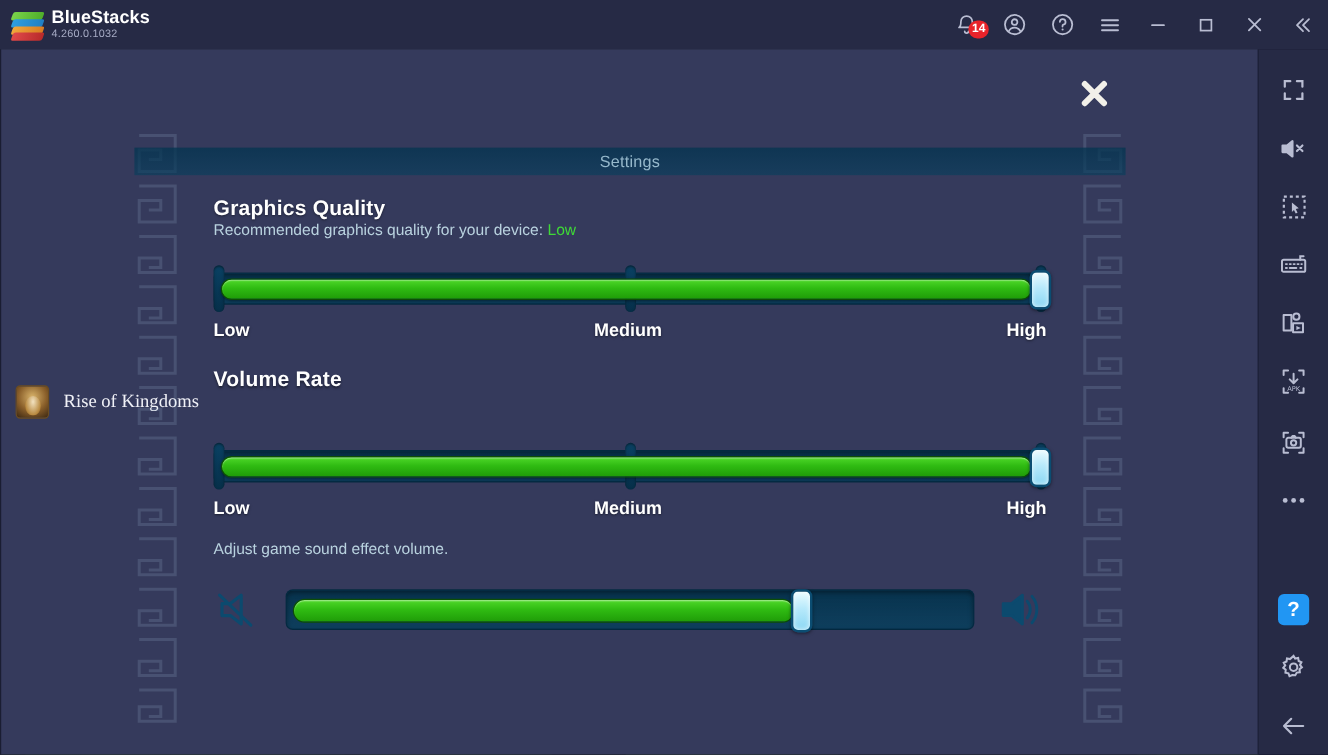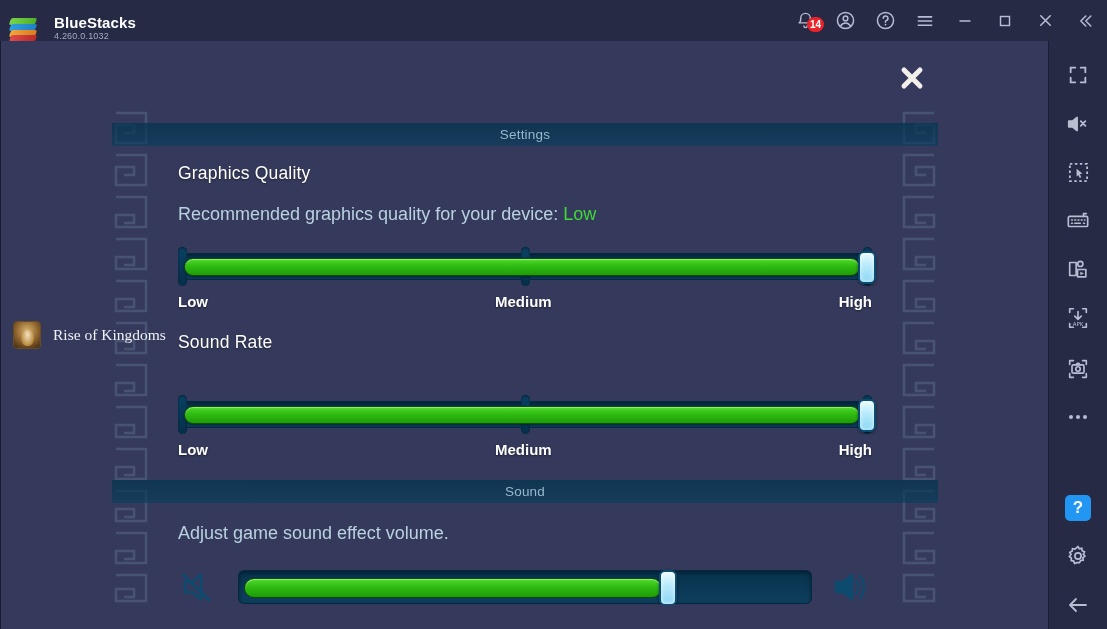--- a/index.html
+++ b/index.html
@@ -9,21 +9,21 @@
     background: #0c0f20;
   }
   #root { position: relative; width: 1107px; height: 629px; }
 
   
   .topbar {
     position: absolute; left: 0; top: 0; width: 1107px; height: 41px;
     background: #262a45; display: flex; align-items: stretch;
   }
   .bs-logo-wrap {
-    display: flex; align-items: flex-end; gap: 18px;
+    display: flex; align-items: center; gap: 7px;
     padding: 0 12px 0 10px; height: 41px;
   }
   .bs-stack { width: 26px; height: 24px; position: relative; }
   .bs-stack i { position: absolute; left: 0; width: 26px; height: 7px; border-radius: 2px; display:block;
                 transform: skewX(-20deg); }
   .bs-stack i.l1 { top: 1px;  background: linear-gradient(90deg,#7ad44a,#4fae2a); }
   .bs-stack i.l2 { top: 7px;  background: linear-gradient(90deg,#2f9fe0,#1f7fc4); }
   .bs-stack i.l3 { top: 13px; background: linear-gradient(90deg,#f0a93c,#d87b22); }
   .bs-stack i.l4 { top: 18px; background: linear-gradient(90deg,#e04a4a,#b82a2a); }
   .bs-txt { line-height: 1.05; }
@@ -196,24 +196,24 @@
 
   .content { position: relative; z-index: 3; padding: 0; }
 
   .sec-head {
     height: 23px; margin: 0 6px; display: flex; align-items: center; justify-content: center;
     background: linear-gradient(180deg, rgba(4,52,80,.78), rgba(6,62,92,.62));
     color: #96b8cb; font-size: 13.5px; letter-spacing: .2px;
   }
   .block { padding: 0 72px; }
   .opt-title {
-    color: #ffffff; font-size: 17.5px; font-weight: normal; letter-spacing: .2px;
+    color: #ffffff; font-size: 17.5px; font-weight: bold; letter-spacing: .2px;
     text-shadow: 0 1px 2px rgba(0,0,0,.45);
   }
-  .opt-sub { color: #b9d2df; font-size: 18px; margin-top: 20px; }
+  .opt-sub { color: #b9d2df; font-size: 13px; margin-top: 0; }
   .opt-sub .hl { color: #3fd837; }
 
   
   .slider-wrap { position: relative; margin-top: 18px; height: 46px; }
   .strack {
     position: absolute; left: 0; right: 0; top: 10px; height: 27px;
     background: linear-gradient(180deg, rgba(5,52,78,.95), rgba(7,62,92,.85));
     border-radius: 4px; border: 1px solid rgba(3,40,62,.9);
     box-shadow: inset 0 2px 4px rgba(0,0,0,.35);
   }
@@ -382,40 +382,37 @@
             <div class="sthumb" style="right:-4px"></div>
           </div>
           <div class="slabels">
             <span>Low</span>
             <span>Medium</span>
             <span>High</span>
           </div>
         </div>
 
         <div class="block" style="margin-top:22px">
-          <div class="opt-title">Sound Rate</div>
+          <div class="opt-title">Volume Rate</div>
 
           <div class="slider-wrap" style="margin-top:38px">
             <div class="strack"></div>
             <div class="tick t0"></div>
             <div class="tick t1"></div>
             <div class="tick t2"></div>
             <div class="sfill" style="right:12px"></div>
             <div class="sthumb" style="right:-4px"></div>
           </div>
           <div class="slabels">
             <span>Low</span>
             <span>Medium</span>
             <span>High</span>
           </div>
         </div>
 
-        <div class="sec-head" style="margin-top:22px">
-          <span>Sound</span>
-        </div>
 
         <div class="block" style="margin-top:18px">
           <div class="opt-sub">
             <span>Adjust game sound effect volume.</span>
           </div>
 
           <div class="vol-row">
             <div class="vol-ico">
               <svg width="40" height="40" viewBox="0 0 40 40">
                 <path d="M6 15h7l9-7v24l-9-7H6z" fill="none" stroke="#0a4b70" stroke-width="2.6" stroke-linejoin="round"></path>

